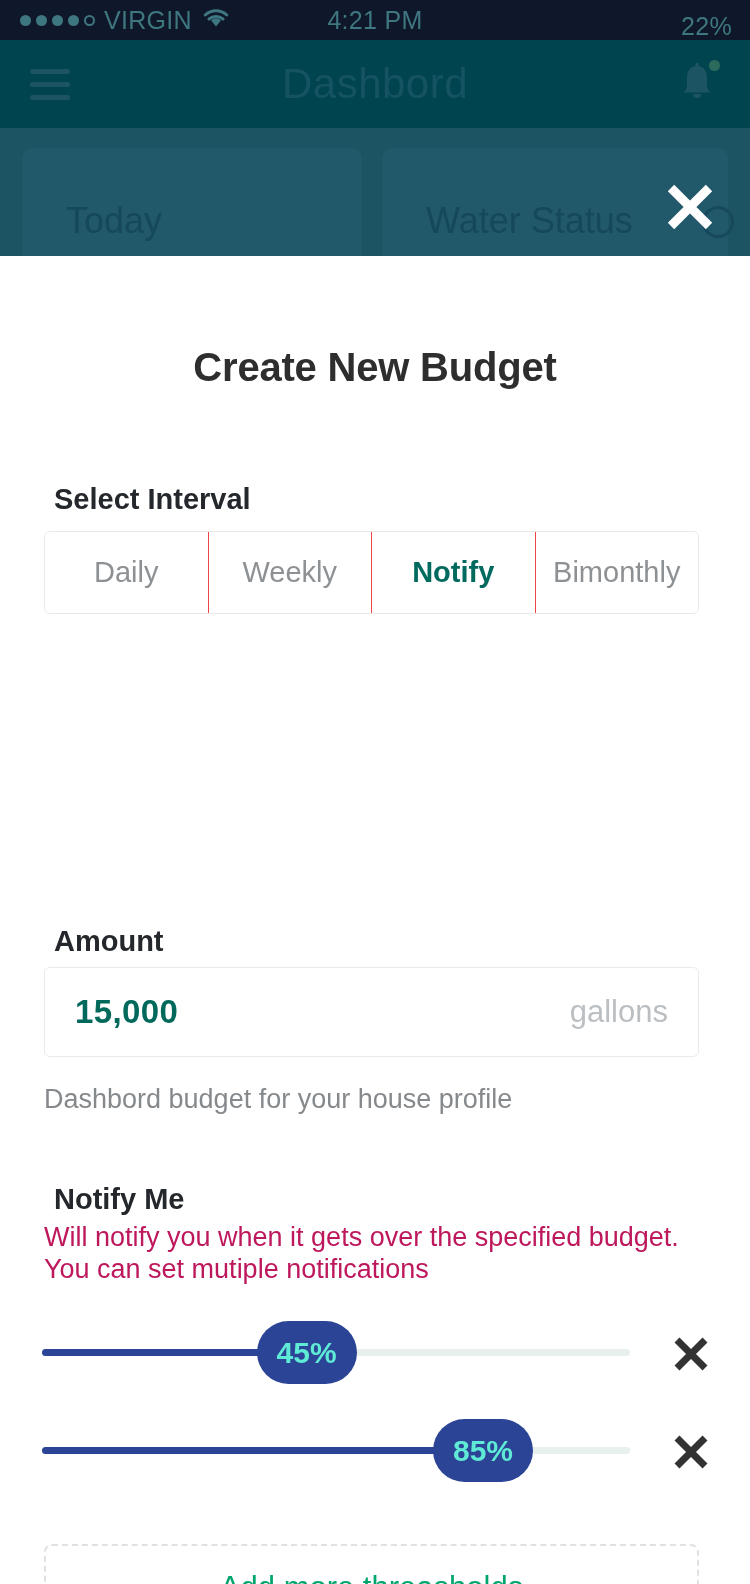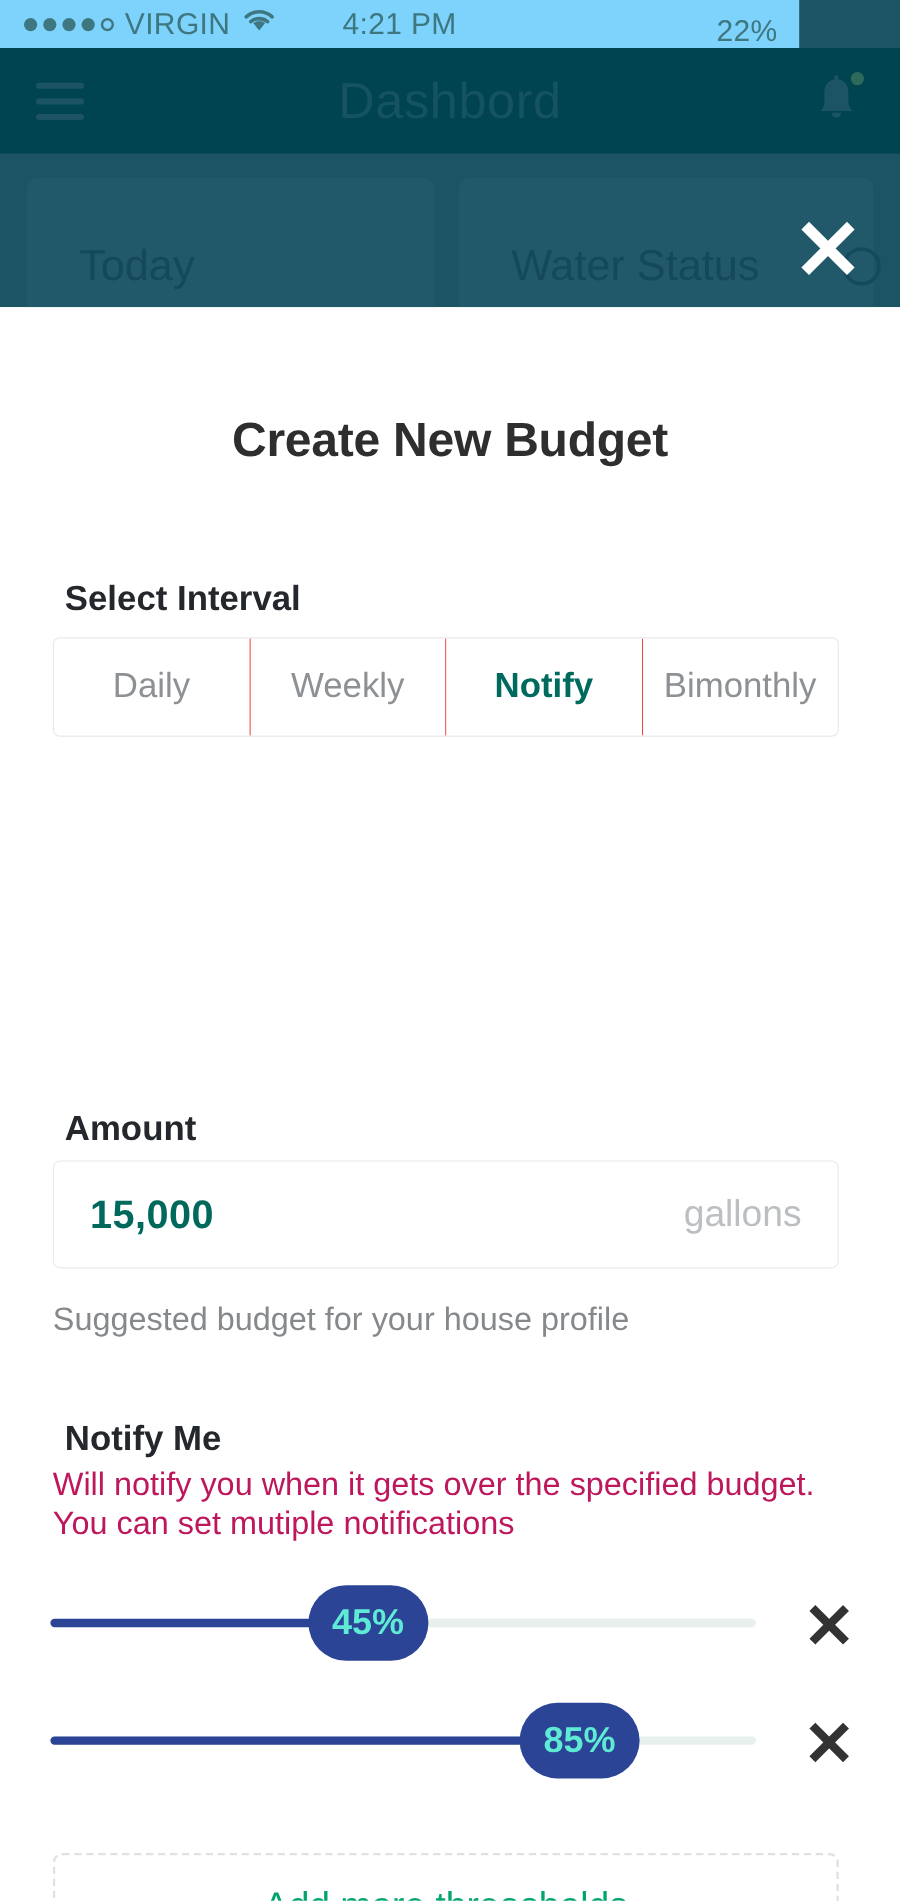--- a/index.html
+++ b/index.html
@@ -21,23 +21,23 @@
     position: absolute;
     left: 0; top: 0;
     width: 750px;
     height: 256px;
     overflow: hidden;
     background: #1d5463;
   }
   #statusbar {
     position: absolute;
     left: 0; top: 0;
-    width: 666px;
+    width: 750px;
     height: 40px;
-    background: #7dd3fc;
+    background: #0f172a;
     display: flex;
     align-items: center;
     color: #3f7780;
     font-size: 25px;
     letter-spacing: 0.3px;
   }
   .sb-left {
     display: flex;
     align-items: center;
     margin-left: 20px;
@@ -449,21 +449,21 @@
     <div class="seg">Bimonthly</div>
   </div>
 
   <h2 class="section-label" id="label-amount">Amount</h2>
 
   <div id="amount-field">
     <span id="amount-value" placeholder="15,000">15,000</span>
     <span id="amount-unit">gallons</span>
   </div>
 
-  <div id="amount-hint">Suggested budget for your house profile</div>
+  <div id="amount-hint">Dashbord budget for your house profile</div>
 
   <h2 class="section-label" id="label-notify">Notify Me</h2>
 
   <div id="notify-desc">Will notify you when it gets over the specified budget. You can set mutiple notifications</div>
 
   <div class="slider-row" id="slider-row-0">
     <div class="slider-track">
       <div class="slider-fill" style="width:45%;"></div>
       <div class="slider-thumb" style="left:45%;">45%</div>
     </div>

